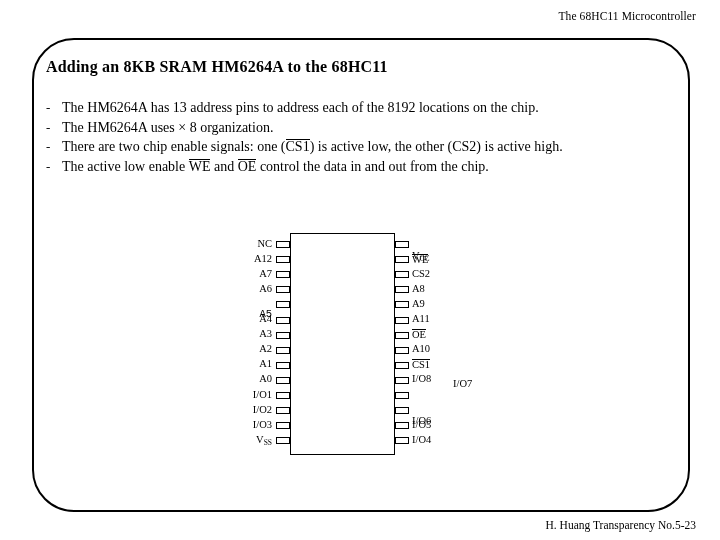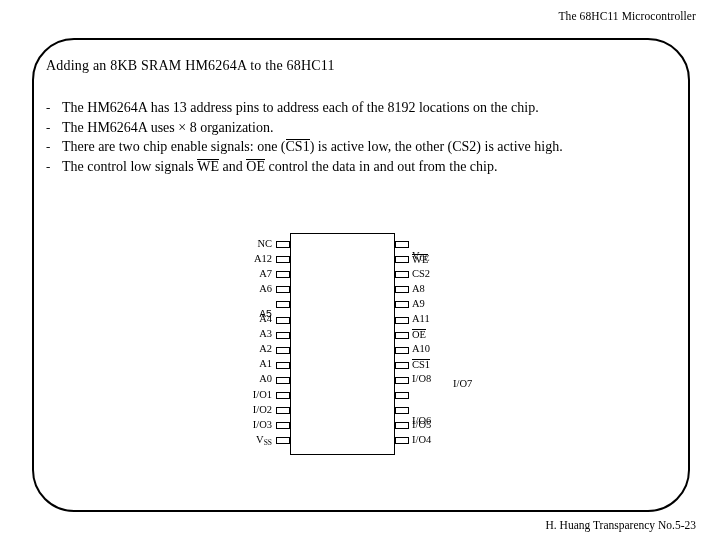--- a/index.html
+++ b/index.html
@@ -36,22 +36,22 @@
     border: 2px solid #000000;
     border-radius: 42px;
     box-sizing: border-box;
   }
 
   
   .slide-title {
     position: absolute;
     left: 46px;
     top: 58px;
-    font-size: 14px;
-    font-weight: normal;
+    font-size: 16px;
+    font-weight: bold;
     letter-spacing: 0.2px;
     white-space: nowrap;
   }
 
   
   .bullets {
     position: absolute;
     left: 46px;
     top: 99px;
     width: 630px;
@@ -171,21 +171,21 @@
     <div class="bullet-row">
       <span class="bullet-mark">-</span>
       <span class="bullet-text"><span>The HM6264A uses × 8 organization.</span></span>
     </div>
     <div class="bullet-row">
       <span class="bullet-mark">-</span>
       <span class="bullet-text"><span>There are two chip enable signals: one (</span><span class="ovl">CS1</span><span>) is active low, the other (CS2) is active high.</span></span>
     </div>
     <div class="bullet-row">
       <span class="bullet-mark">-</span>
-      <span class="bullet-text"><span>The control low signals </span><span class="ovl">WE</span><span> and </span><span class="ovl">OE</span><span> control the data in and out from the chip.</span></span>
+      <span class="bullet-text"><span>The active low enable </span><span class="ovl">WE</span><span> and </span><span class="ovl">OE</span><span> control the data in and out from the chip.</span></span>
     </div>
   </div>
 
 <div class="diagram">
   <div class="chip-body"></div>
 <div class="pin left" style="top: 11px;"></div>
     <div class="pin-label left" style="top: 8.5px;"><span>NC</span></div>
     <div class="pin left" style="top: 26.1px;"></div>
     <div class="pin-label left" style="top: 23.6px;"><span>A12</span></div>
     <div class="pin left" style="top: 41.2px;"></div>

